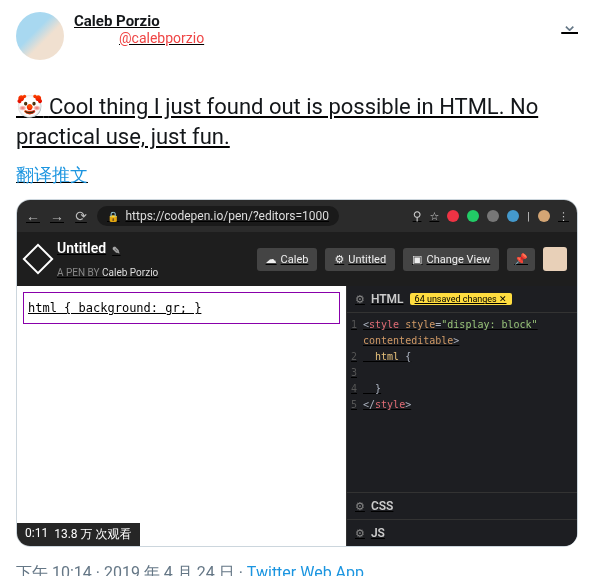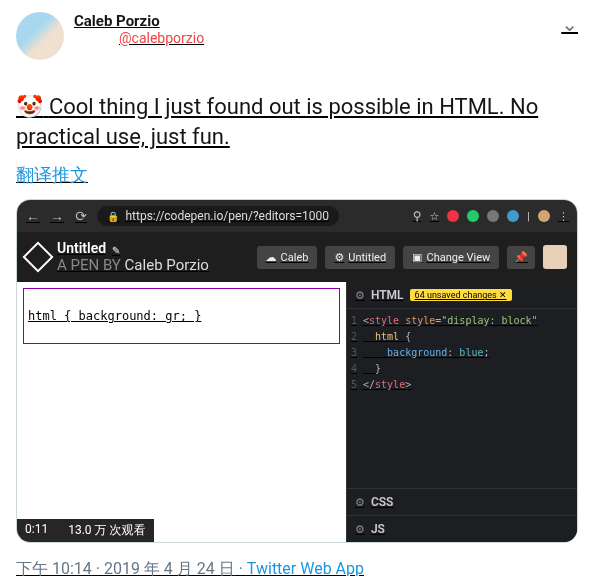--- a/index.html
+++ b/index.html
@@ -26,45 +26,45 @@
 .bi.green { background: #2c6; }
 .bi.gray { background: #777; }
 .bi.blue { background: #49c; }
 .bi.txt { color: #ccc; font-size: 11px; width: auto; height: auto; }
 .bi.av { background: #d4a574; }
 .codepen-hdr { background: #1e1e1e; display: flex; align-items: center; padding: 8px 10px; gap: 8px; }
 .cp-logo { width: 22px; height: 22px; border: 2px solid #fff; transform: rotate(45deg); flex-shrink: 0; }
 .cp-title-block { flex: 1; color: #fff; }
 .cp-title { font-size: 14px; font-weight: 600; display: flex; align-items: flex-end; gap: 6px; }
 .pencil { font-size: 10px; color: #aaa; }
-.cp-byline { font-size: 15px; color: #888; }
+.cp-byline { font-size: 10px; color: #888; margin-top: 11px; }
 .cp-byline .author { color: #ddd; }
 .cp-btn { background: #444; color: #eee; font-size: 11px; padding: 5px 9px; border-radius: 3px; display: flex; align-items: center; gap: 4px; }
 .cp-av { width: 24px; height: 24px; border-radius: 3px; background: #e8d0b8; }
 .panes { display: flex; height: 260px; }
 .preview-pane { flex: 1; background: #fff; border-right: 1px solid #333; position: relative; }
-.preview-box { margin: 6px; border: 1px solid #8800aa; padding: 20px 4px; font-size: 12px; font-family: monospace; color: #000; background: #fff; }
+.preview-box { margin: 6px; border: 1px solid #8800aa; padding: 8px 4px; font-size: 12px; font-family: monospace; color: #000; background: #fff; }
 .code-pane { width: 230px; background: #1d1e22; display: flex; flex-direction: column; }
 .code-tab { display: flex; align-items: center; gap: 6px; padding: 6px 8px; background: #1d1e22; border-bottom: 1px solid #333; }
 .gear-sm { color: #888; font-size: 11px; }
 .tab-name { color: #ccc; font-size: 12px; font-weight: 600; }
 .badge { background: #ffdd40; color: #000; font-size: 9px; padding: 1px 5px; border-radius: 2px; }
 .code-body { padding: 4px 0; font-family: Menlo, monospace; font-size: 10px; line-height: 1.6; }
 .code-line { display: flex; }
 .ln { width: 16px; text-align: right; color: #555; padding-right: 6px; flex-shrink: 0; }
 .cc { white-space: pre; }
 .tag { color: #e06c75; }
 .attr { color: #d19a66; }
 .str { color: #98c379; }
 .prop { color: #61afef; }
 .val { color: #56b6c2; }
 .pn { color: #abb2bf; }
 .sel { color: #e5c07b; }
 .collapsed-tab { padding: 6px 8px; background: #1d1e22; border-top: 1px solid #333; display: flex; align-items: center; gap: 6px; }
-.video-bar { position: absolute; bottom: 0; left: 0; background: rgba(0,0,0,0.85); color: #fff; font-size: 12px; padding: 3px 8px; display: flex; gap: 20px; }
+.video-bar { position: absolute; bottom: 0; left: 0; background: rgba(0,0,0,0.85); color: #fff; font-size: 12px; padding: 3px 8px; display: flex; gap: 6px; }
 .meta { color: #657786; font-size: 16px; margin-top: 16px; }
 .meta .app { color: #1b95e0; }
 </style>
 </head>
 <body>
 
 <div class="tweet">
   <div class="header">
     <div class="avatar"></div>
     <div class="name-block">
@@ -142,26 +142,29 @@
           <span class="gear-sm">⚙</span>
           <span class="tab-name">HTML</span>
           <span class="badge">64 unsaved changes ✕</span>
         </div>
         <div class="code-body">
           <div class="code-line">
               <span class="ln">1</span>
               <span class="cc"><span class="pn">&lt;</span><span class="tag">style</span> <span class="attr">style</span><span class="pn">=</span><span class="str">"display: block"</span></span>
             </div>
           <div class="code-line">
+              <span class="ln"></span>
+              <span class="cc"><span class="attr">contenteditable</span><span class="pn">&gt;</span></span>
+            </div>
+          <div class="code-line">
               <span class="ln">2</span>
               <span class="cc">  <span class="sel">html</span><span class="pn"> {</span></span>
             </div>
           <div class="code-line">
               <span class="ln">3</span>
-              <span class="cc">    <span class="prop">background</span><span class="pn">: </span><span class="val">blue</span><span class="pn">;</span></span>
             </div>
           <div class="code-line">
               <span class="ln">4</span>
               <span class="cc">  <span class="pn">}</span></span>
             </div>
           <div class="code-line">
               <span class="ln">5</span>
               <span class="cc"><span class="pn">&lt;/</span><span class="tag">style</span><span class="pn">&gt;</span></span>
             </div>
         </div>
@@ -172,21 +175,21 @@
         </div>
         <div class="collapsed-tab">
           <span class="gear-sm">⚙</span>
           <span class="tab-name">JS</span>
         </div>
       </div>
     </div>
 
     <div class="video-bar">
       <span>0:11</span>
-      <span>13.0 万 次观看</span>
+      <span>13.8 万 次观看</span>
     </div>
   </div>
 
   <div class="meta">
     <span>下午 10:14</span> · 
     <span>2019 年 4 月 24 日</span> · 
     <span class="app">Twitter Web App</span>
   </div>
 </div>
 

